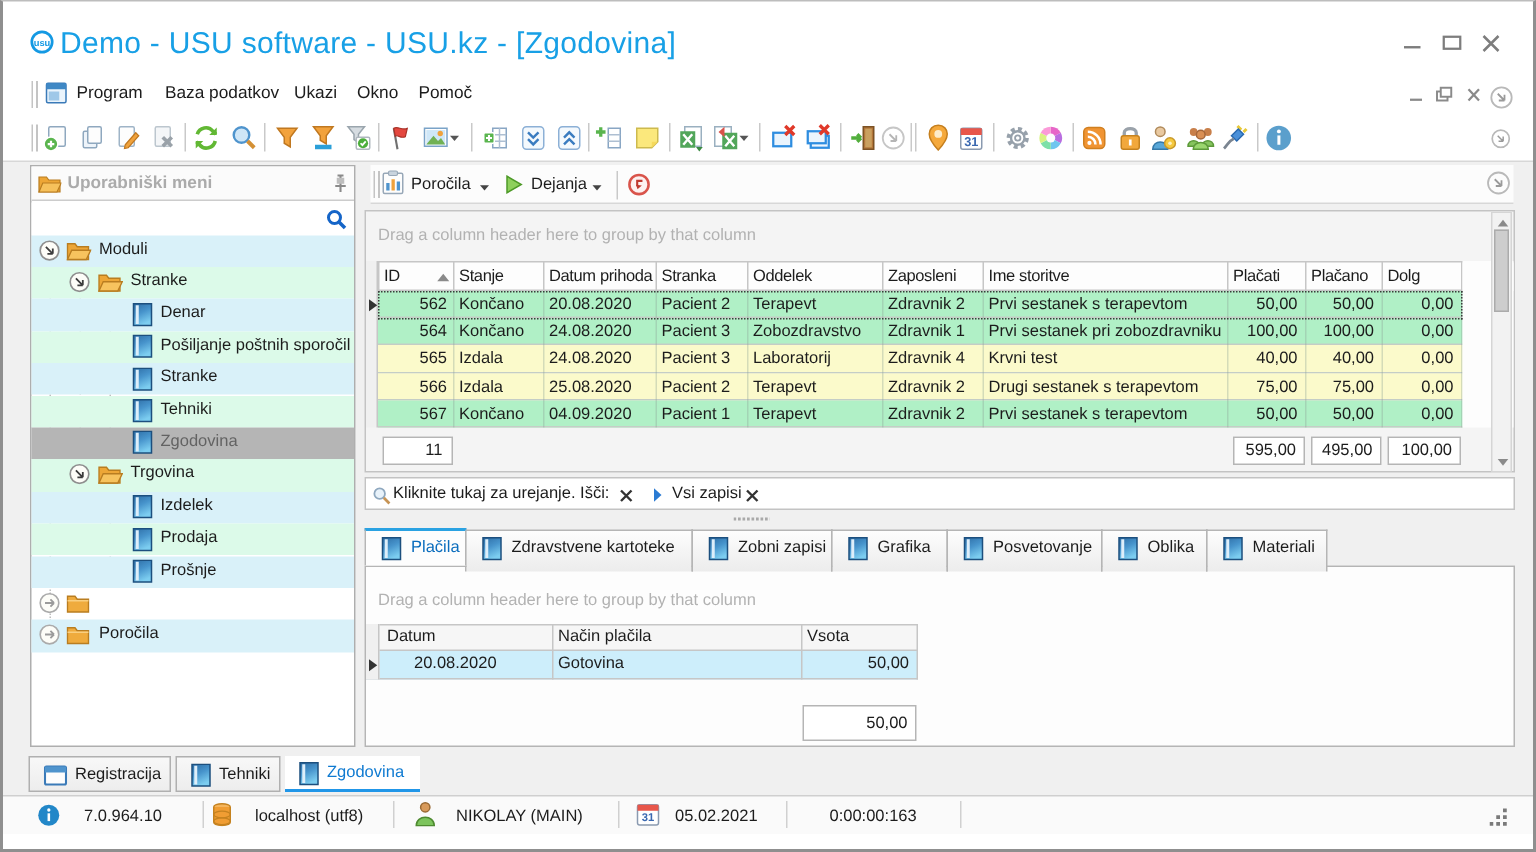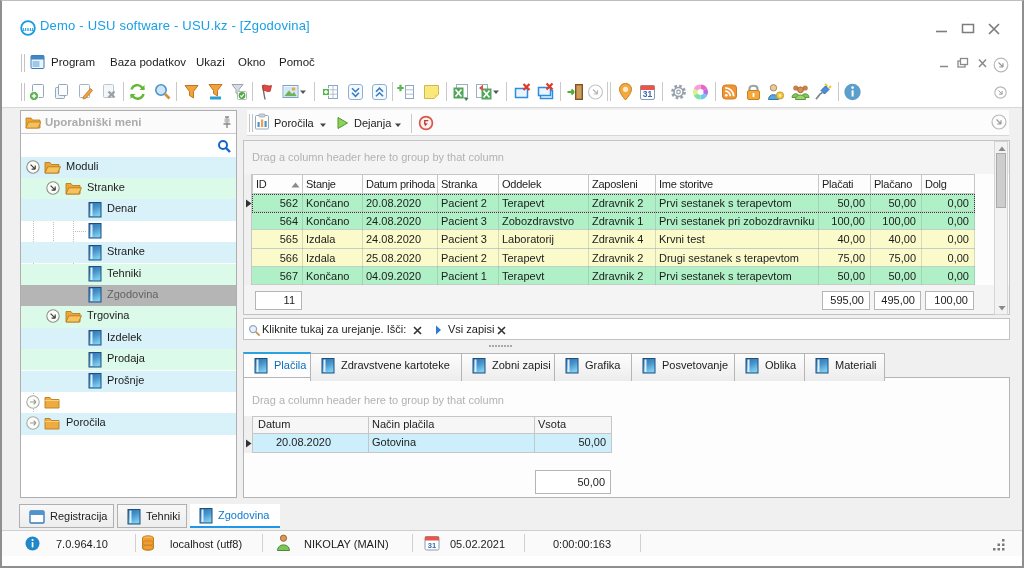--- a/index.html
+++ b/index.html
@@ -2,21 +2,21 @@
 <html><head>
 <meta charset="utf-8">
 <style>
 * { margin:0; padding:0; box-sizing:border-box; }
 html,body { width:1024px; height:568px; overflow:hidden; }
 body { font-family:"Liberation Sans", sans-serif; position:relative; background:#ffffff; }
 #win { position:absolute; left:0; top:0; width:1024px; height:568px;
   border-left:2px solid #8f8f8f; border-right:2px solid #8f8f8f;
   border-top:1px solid #bdbdbd; border-bottom:2px solid #8f8f8f; background:#ffffff; }
 
-#title-text { position:absolute; left:40px; top:18px; font-size:13px; color:#18a0e6; white-space:nowrap; letter-spacing:0.2px; }
+#title-text { position:absolute; left:40px; top:18px; font-size:20px; color:#18a0e6; white-space:nowrap; letter-spacing:0.2px; }
 svg.ic { position:absolute; }
 
 .menuitem { position:absolute; top:56px; font-size:11.5px; color:#1c1c1c; }
 .grip { position:absolute; width:5px; height:18px;
   background:linear-gradient(90deg,#c4c4c4 1px,transparent 1px,transparent 3px,#c4c4c4 3px,#c4c4c4 4px,transparent 4px); }
 
 .tsep { position:absolute; top:82px; width:1px; height:19px; background:#c9c9c9; }
 .ti { position:absolute; top:82px; }
 
 #dock { position:absolute; left:20px; top:110px; width:217px; height:388px; border:1px solid #aeaeae; background:#ffffff; }
@@ -308,20 +308,23 @@
     <div class="stub" style="top:248px;"></div>
     <div class="stub" style="top:270px;"></div>
     <div class="trow tblue" style="top:45.5px;">
         <span class="tlabel" style="left:45px;">Moduli</span>
       </div>
     <div class="trow tgreen" style="top:66.9px;">
         <span class="tlabel" style="left:66px;">Stranke</span>
       </div>
     <div class="trow tblue" style="top:88.3px;">
         <span class="tlabel" style="left:86px;">Denar</span>
+      </div>
+    <div class="trow tgreen" style="top:109.7px;">
+        <span class="tlabel" style="left:86px;">Pošiljanje poštnih sporočil</span>
       </div>
     <div class="trow tblue" style="top:131.1px;">
         <span class="tlabel" style="left:86px;">Stranke</span>
       </div>
     <div class="trow tgreen" style="top:152.5px;">
         <span class="tlabel" style="left:86px;">Tehniki</span>
       </div>
     <div class="trow tsel" style="top:173.9px;">
         <span class="tlabel" style="left:86px;">Zgodovina</span>
       </div>

